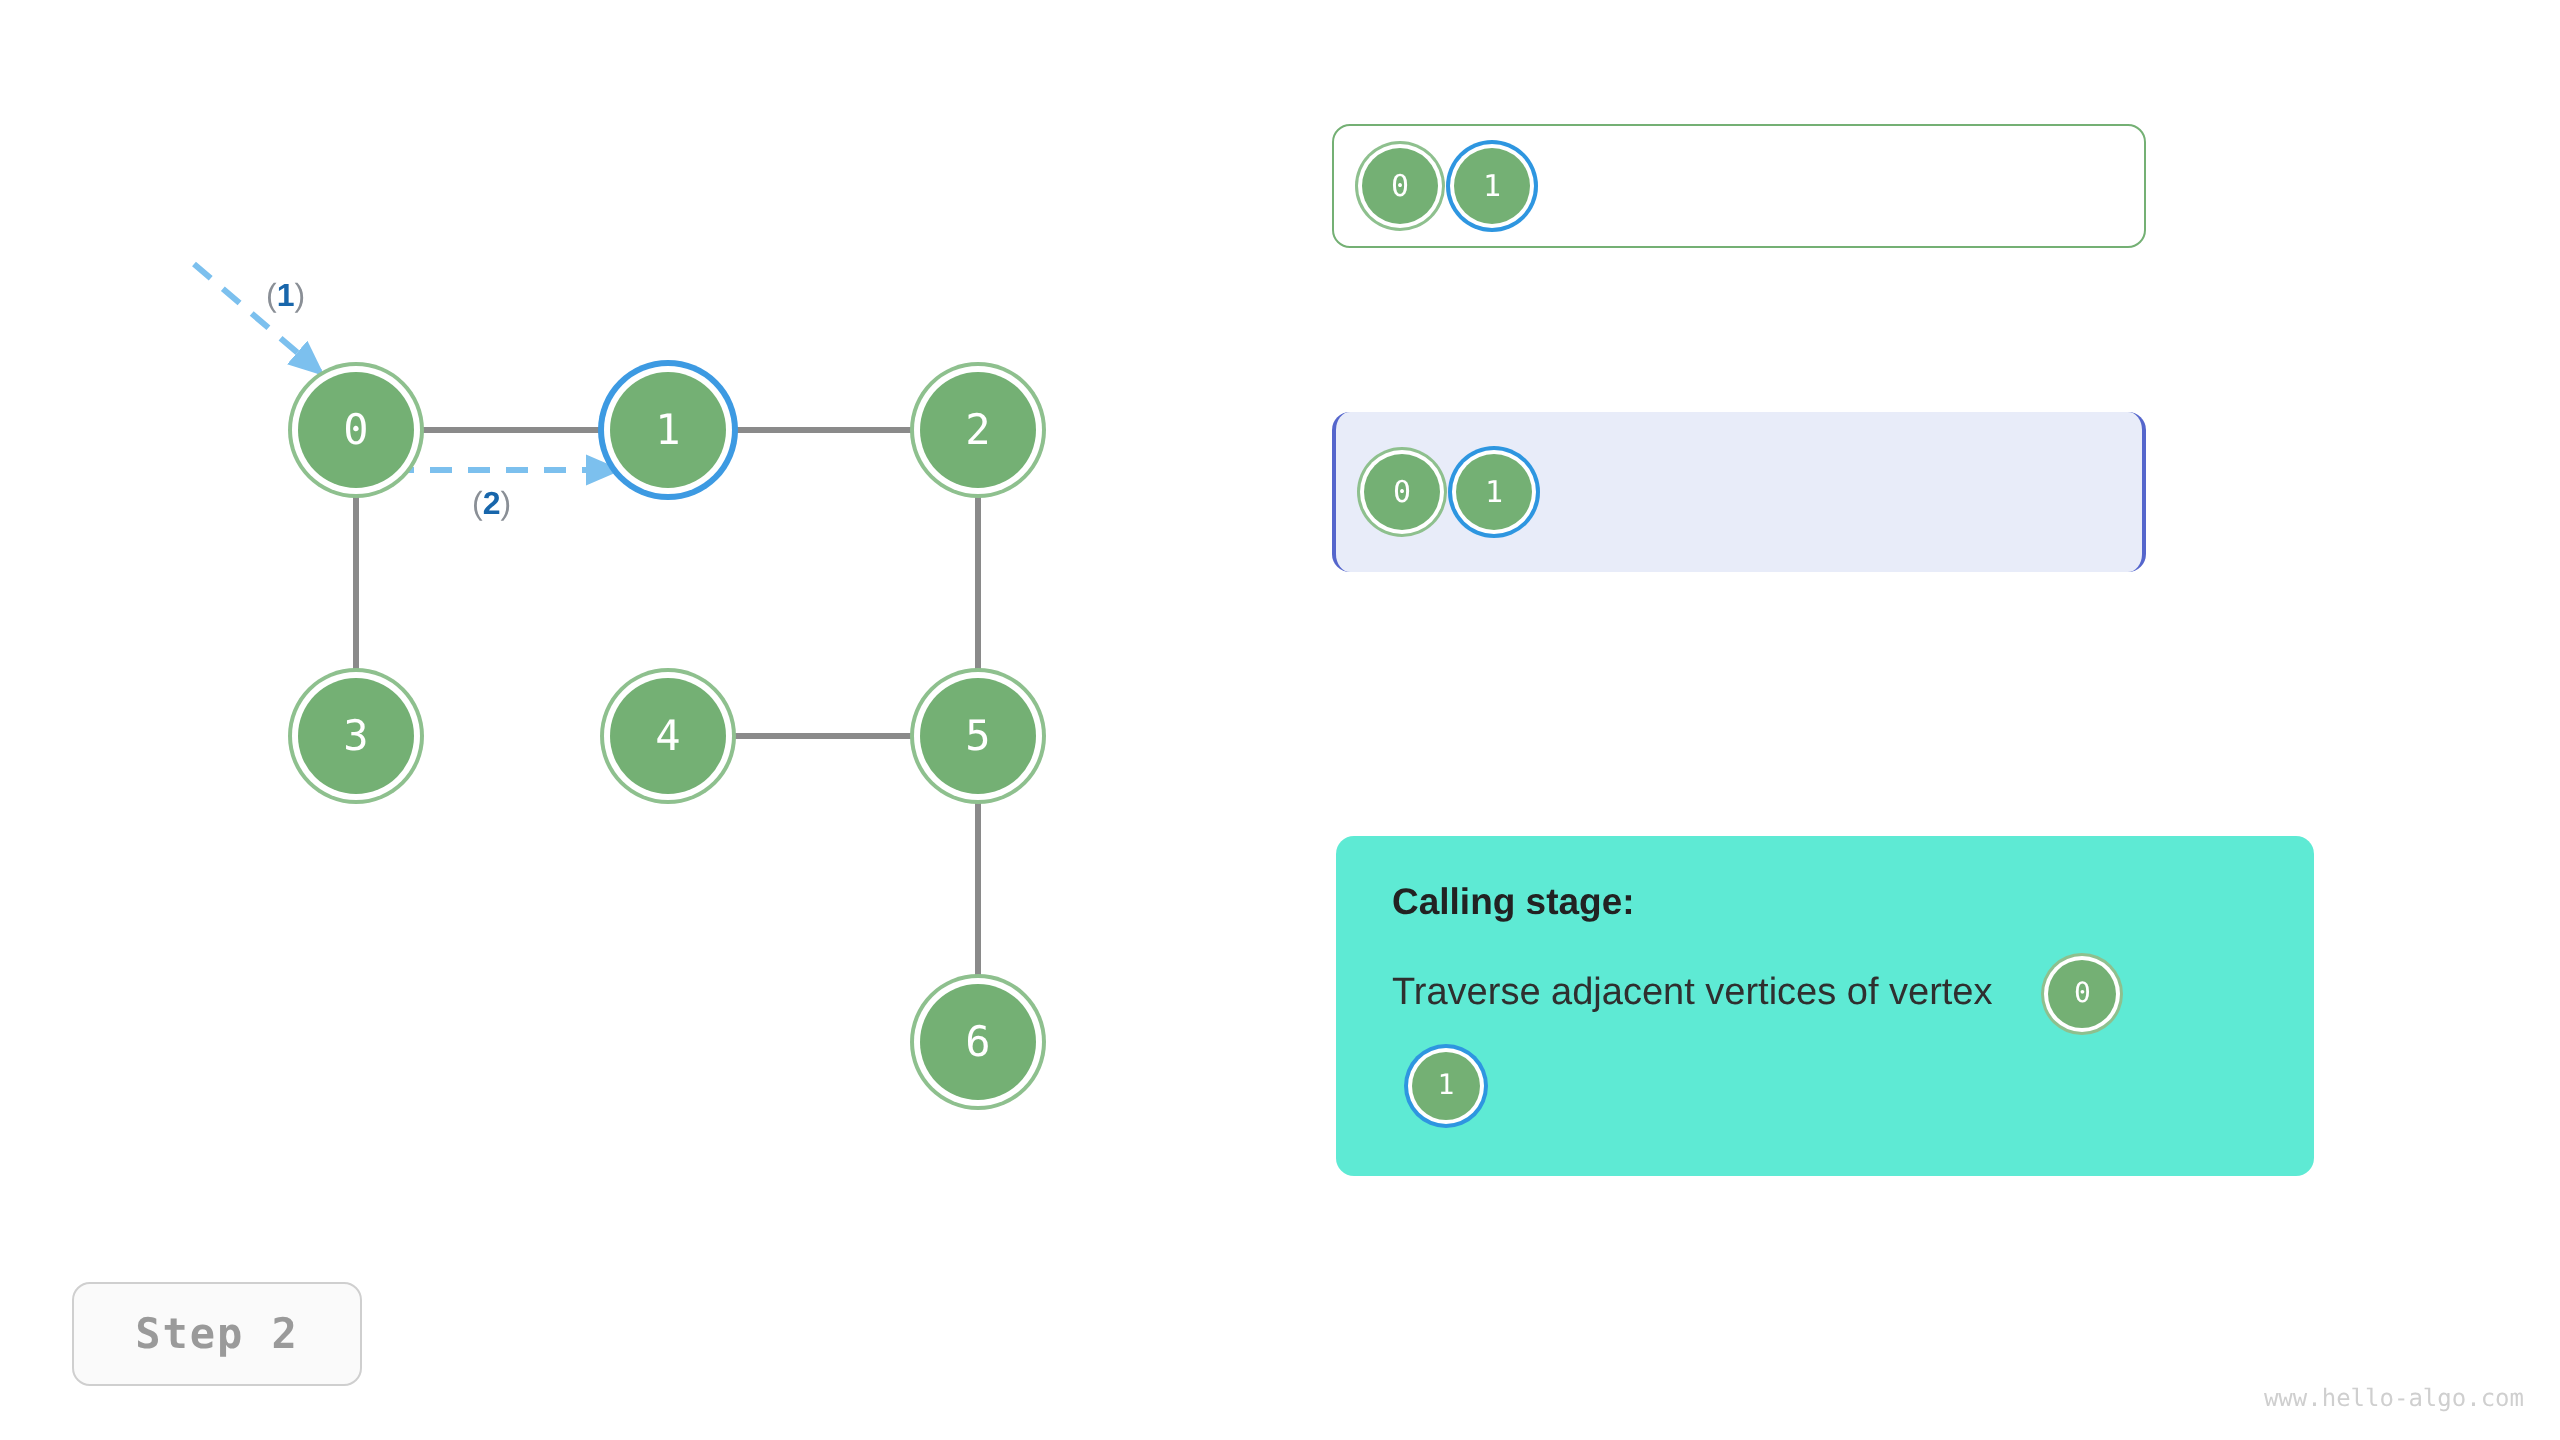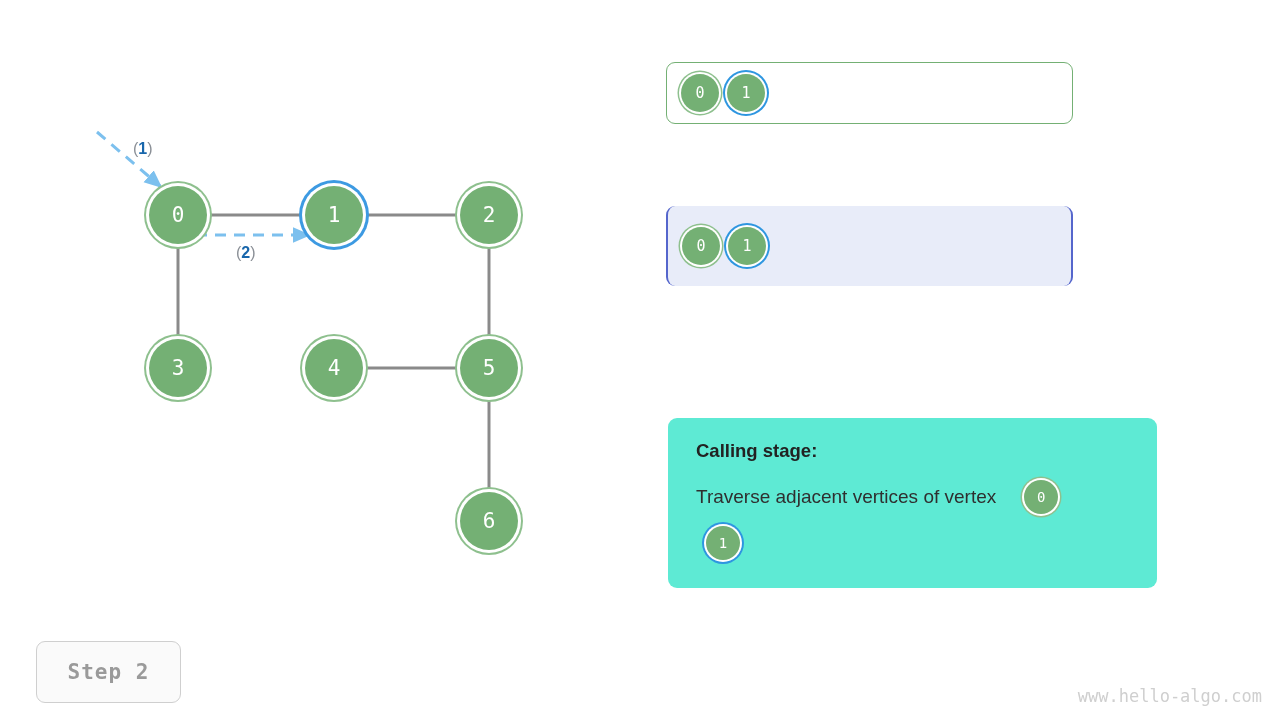--- a/index.html
+++ b/index.html
@@ -119,36 +119,36 @@
     margin-bottom: 12px;
     white-space: nowrap;
     gap: 18px;
   }
   .stage-line .chip { margin-left: 10px; width: 34px; height: 34px; font-size: 14px; }
 
   
   #step-badge {
     position: absolute;
     left: 36px; top: 641px;
-    width: 145px; height: 62px;
+    width: 145px; height: 52px;
     border: 1.4px solid #cfcfcf;
     border-radius: 9px;
     background: #fafafa;
     display: flex; align-items: center; justify-content: center;
     font-family: "DejaVu Sans Mono", "Liberation Mono", monospace;
     font-weight: bold;
     font-size: 21px;
     color: #9a9a9a;
     letter-spacing: 1px;
   }
   #watermark {
     position: absolute;
     right: 18px; bottom: 14px;
     font-family: "DejaVu Sans Mono", "Liberation Mono", monospace;
-    font-size: 17px;
+    font-size: 12px;
     color: #cfcfcf;
   }
 </style>
 </head>
 <body>
 
 <div id="page">
 
   <div id="graph-panel">
     <svg id="graph-svg" width="640" height="620">

